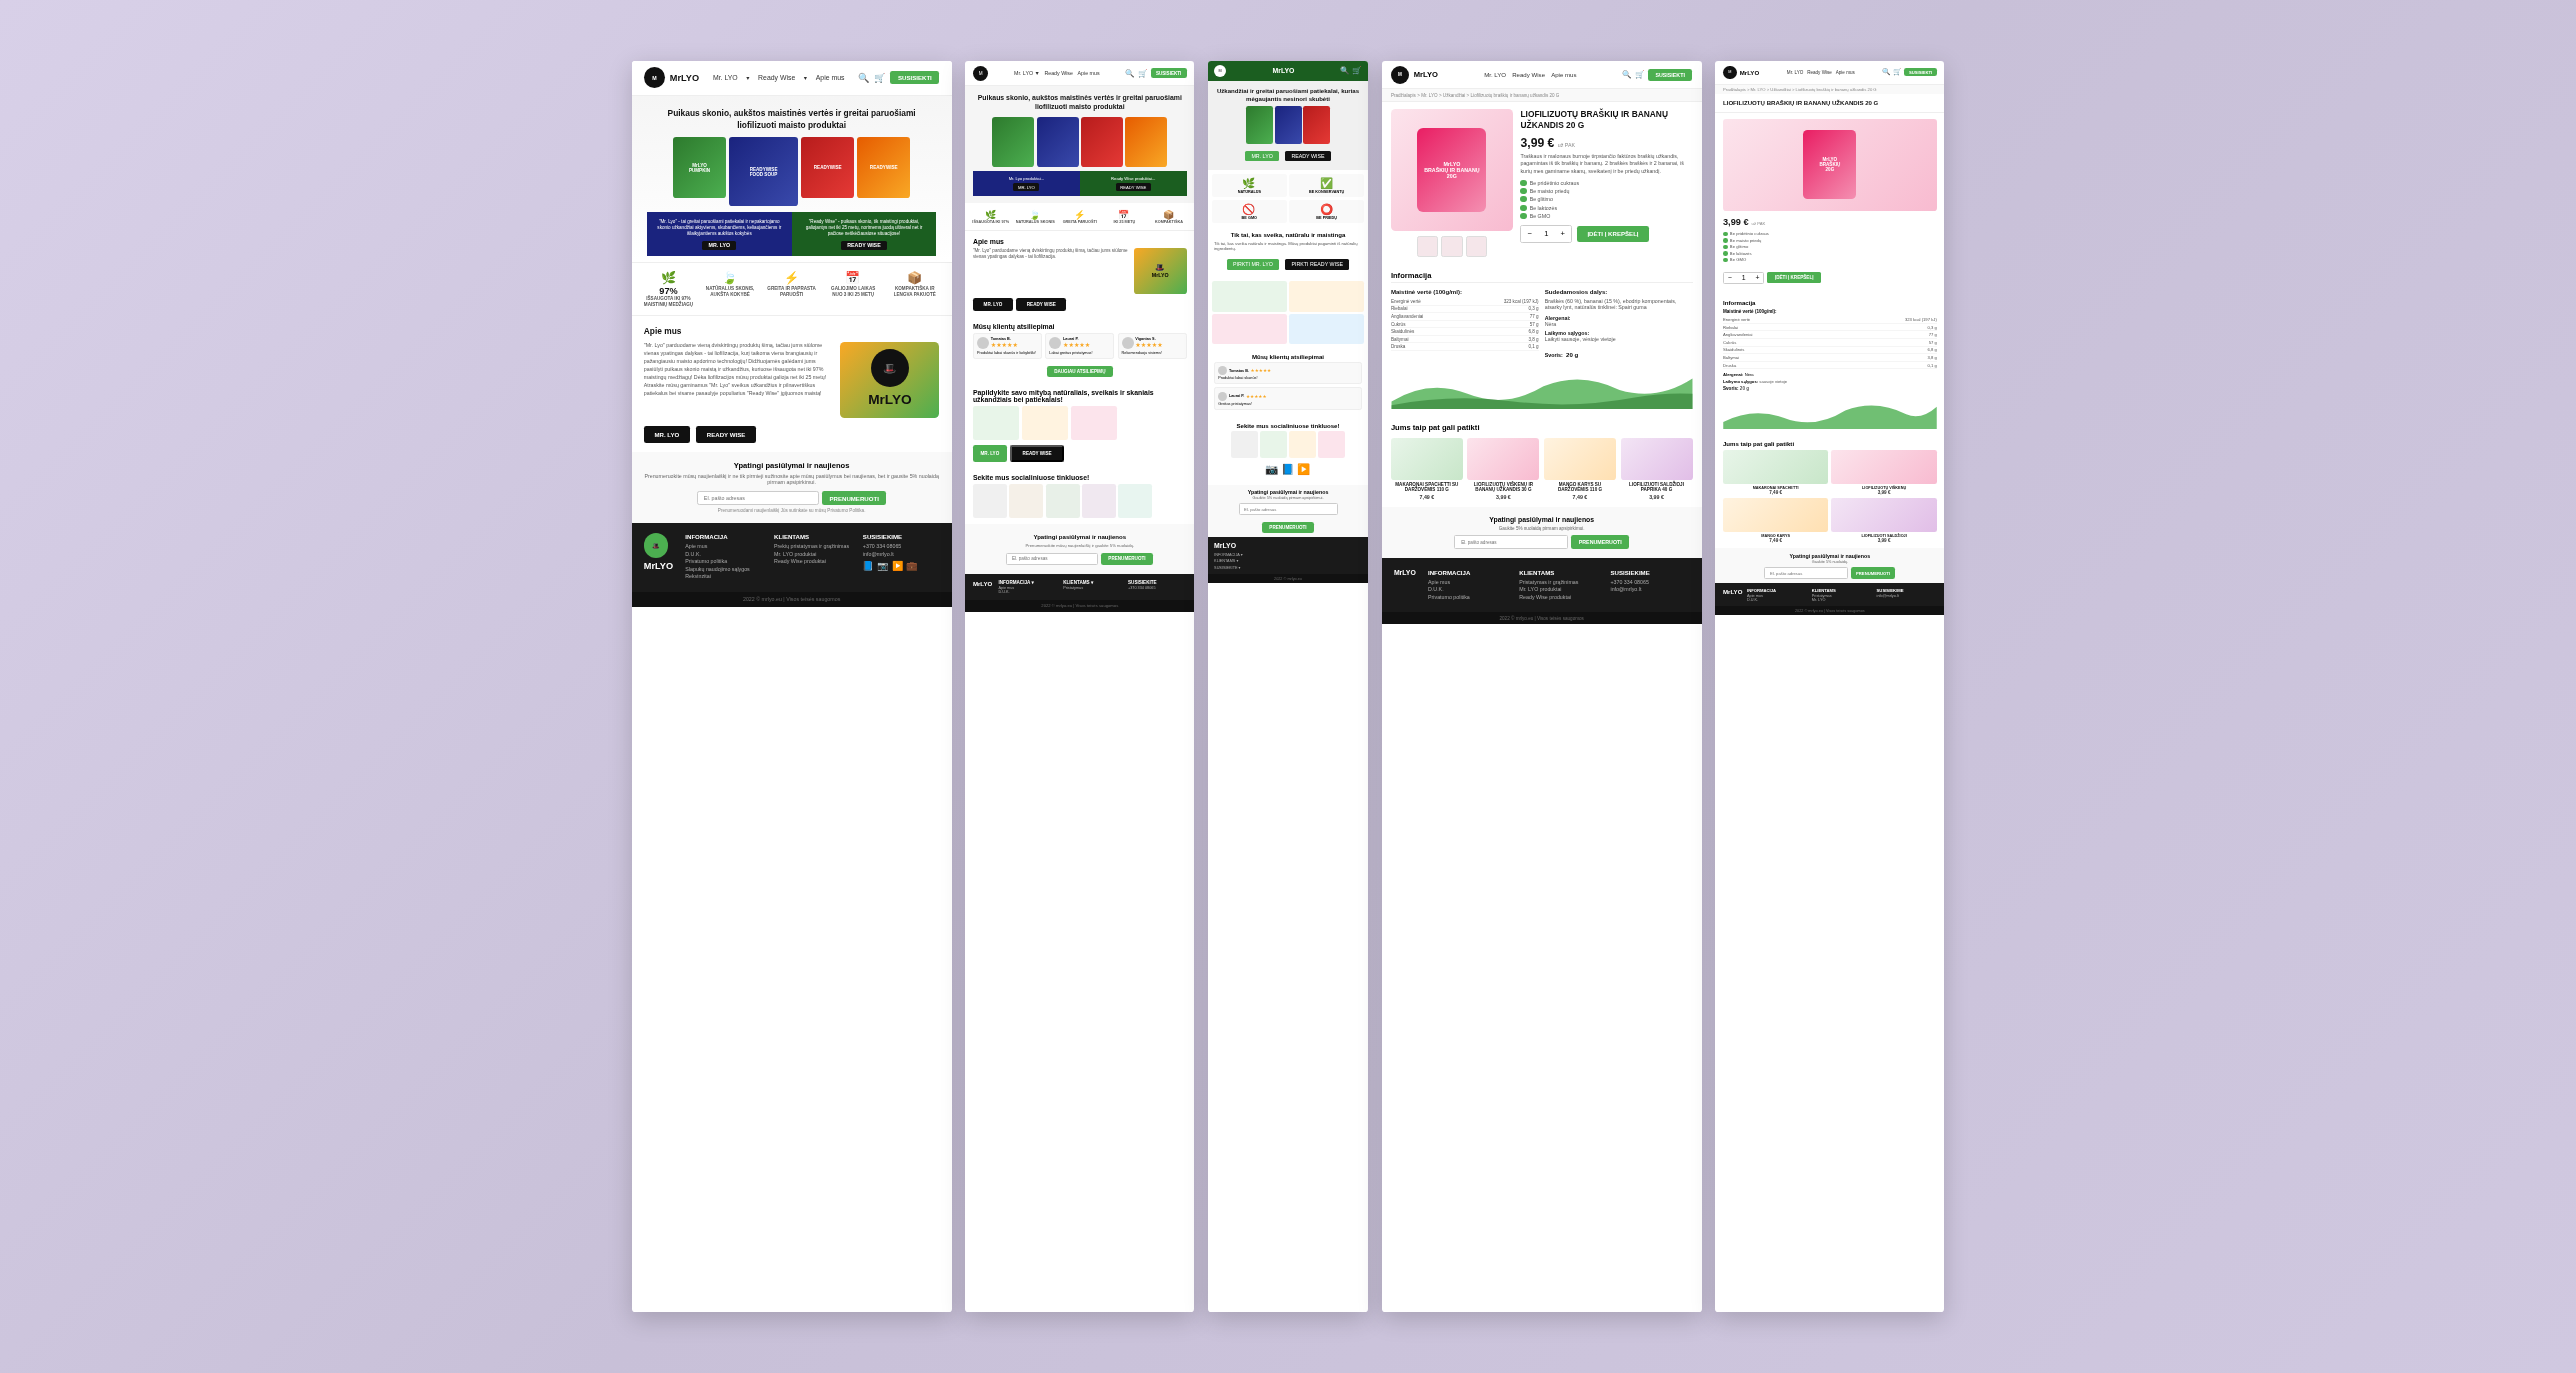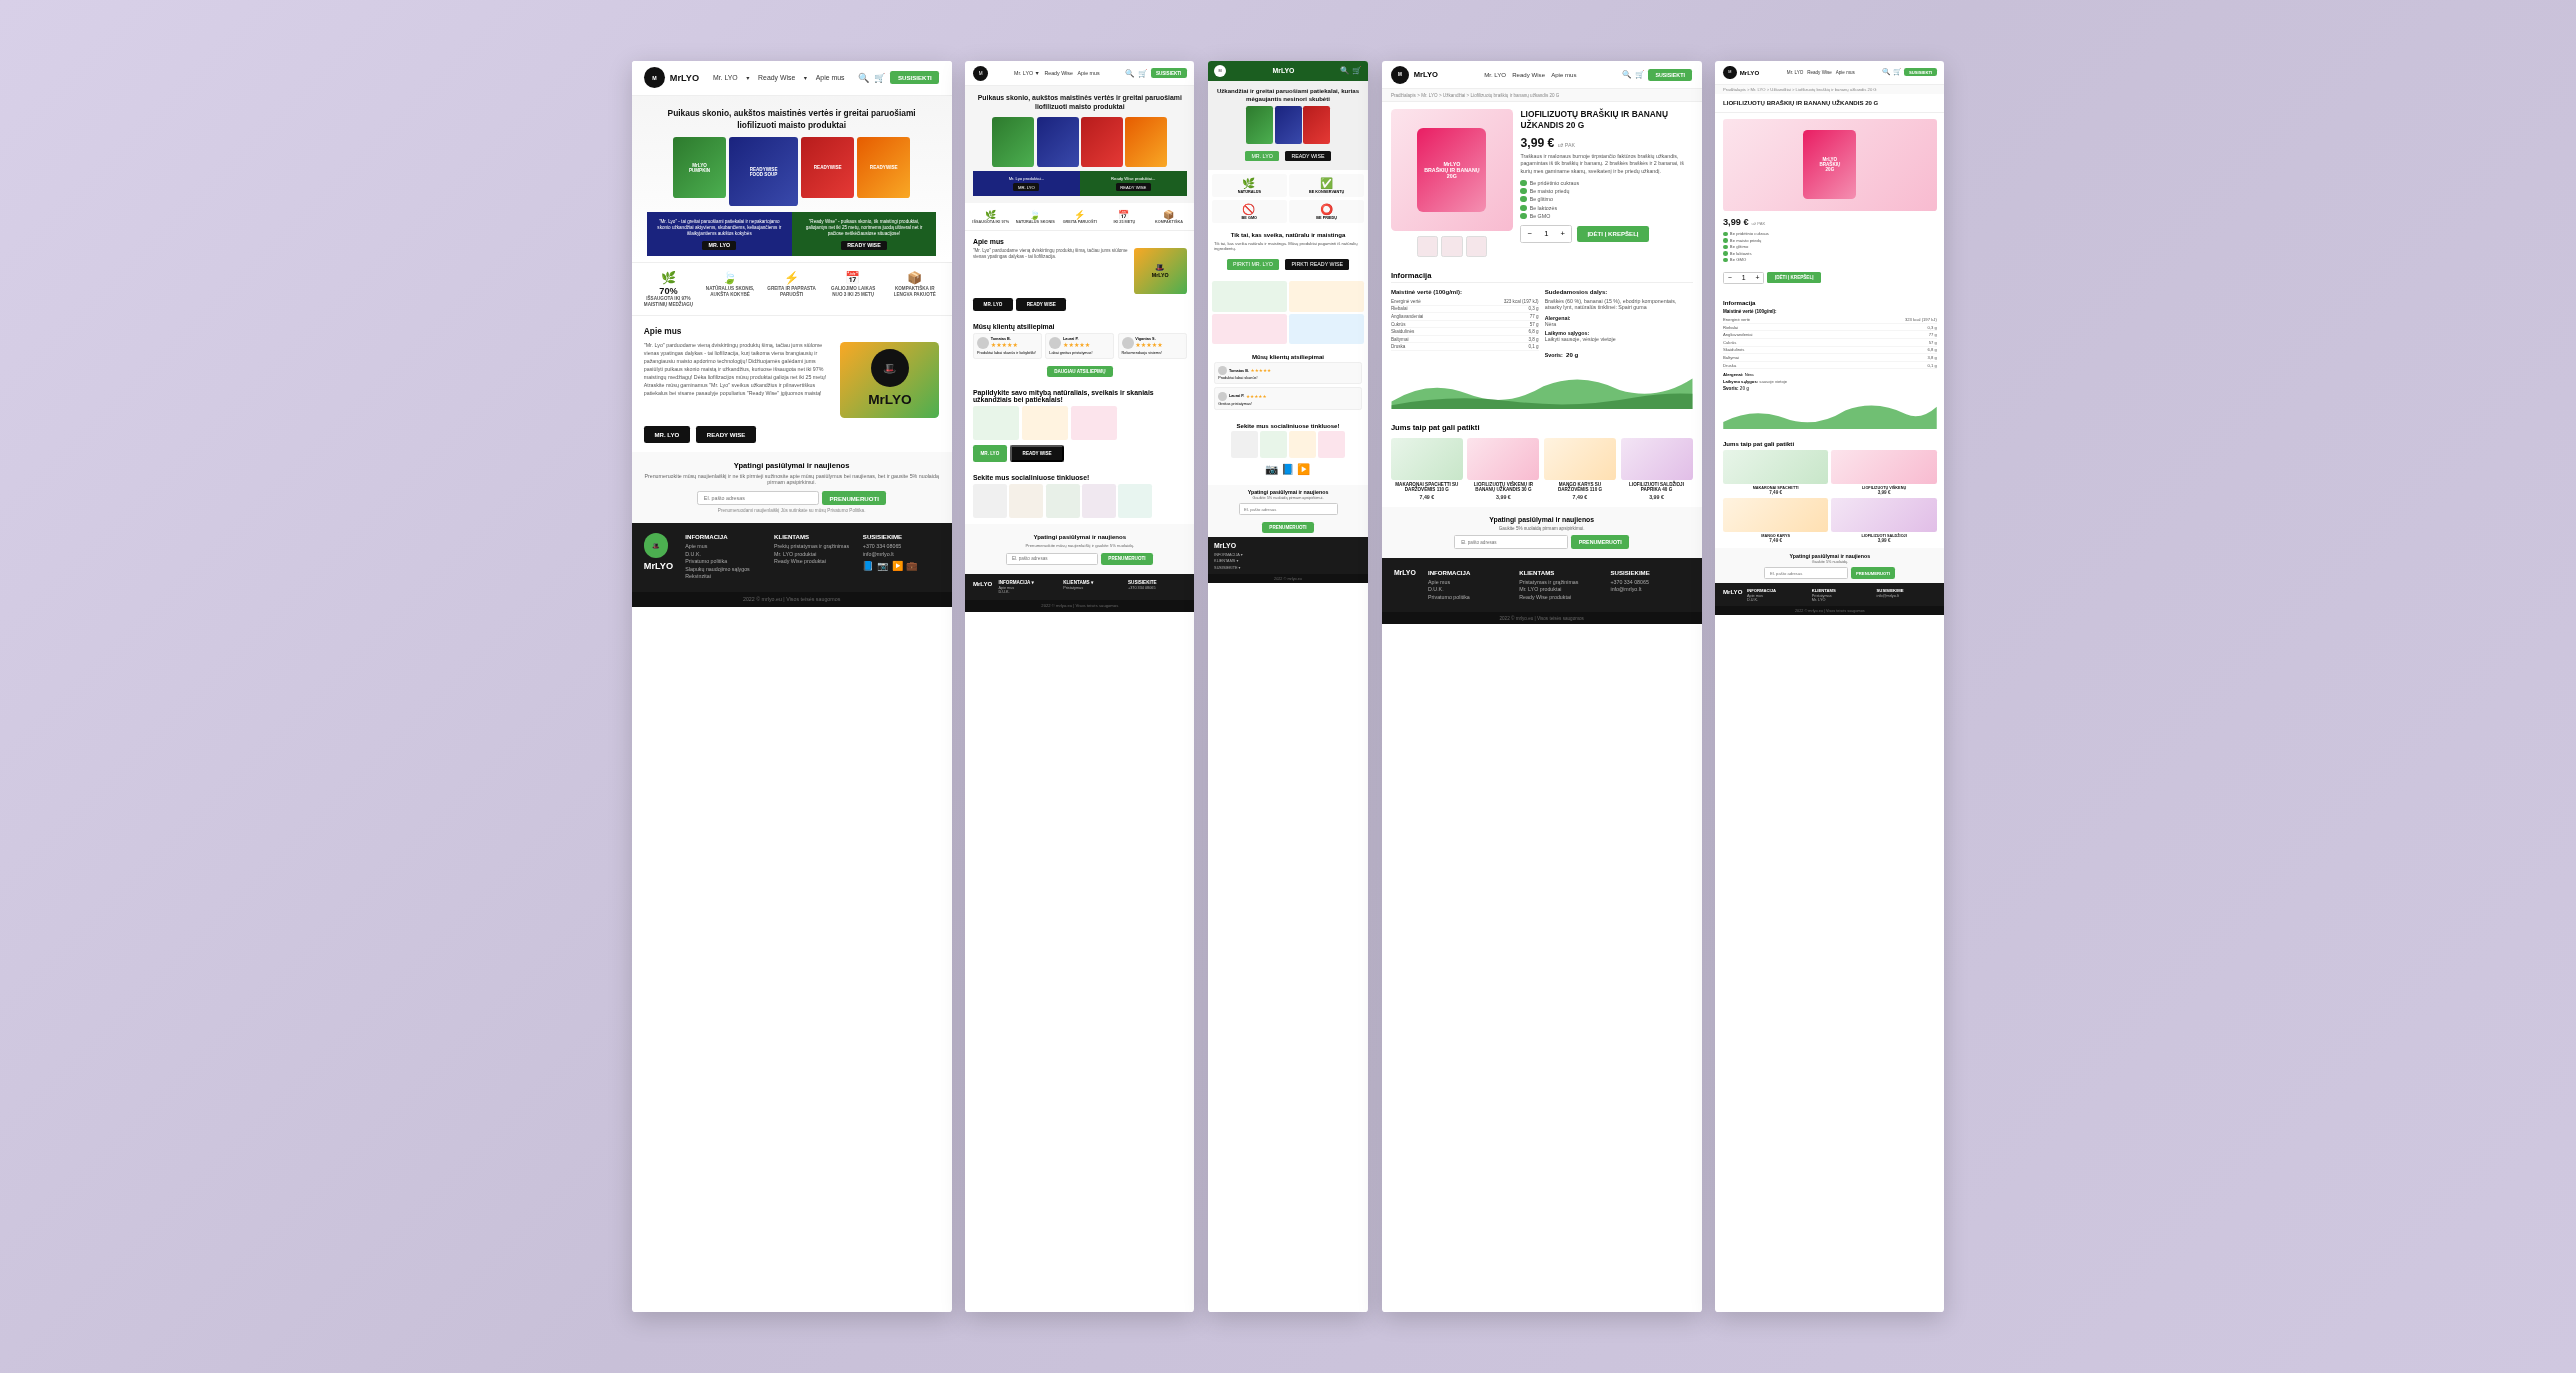--- a/index.html
+++ b/index.html
@@ -349,21 +349,21 @@
         <div class="hero-band-right">
           <div style="font-size:4.6px;line-height:1.4;">"Ready Wise" - puikaus skonio, tik maistingi produktai, galiojantys net iki 25 metų, norimems juodą ultiveral net ir pačiose netikėčiausiose situacijose!</div>
           <div class="hero-band-btn">READY WISE</div>
         </div>
       </div>
     </div>
 
     <div class="features-bar">
       <div class="feature-item">
         <div class="feature-icon">🌿</div>
-        <div class="feature-pct">70%</div>
+        <div class="feature-pct">97%</div>
         <div class="feature-label">IŠSAUGOTA IKI 97%<br>MAISTINIŲ MEDŽIAGŲ</div>
       </div>
       <div class="feature-item">
         <div class="feature-icon">🍃</div>
         <div class="feature-label">NATŪRALUS SKONIS,<br>AUKŠTA KOKYBĖ</div>
       </div>
       <div class="feature-item">
         <div class="feature-icon">⚡</div>
         <div class="feature-label">GREITA IR PAPRASTA<br>PARUOŠTI</div>
       </div>

